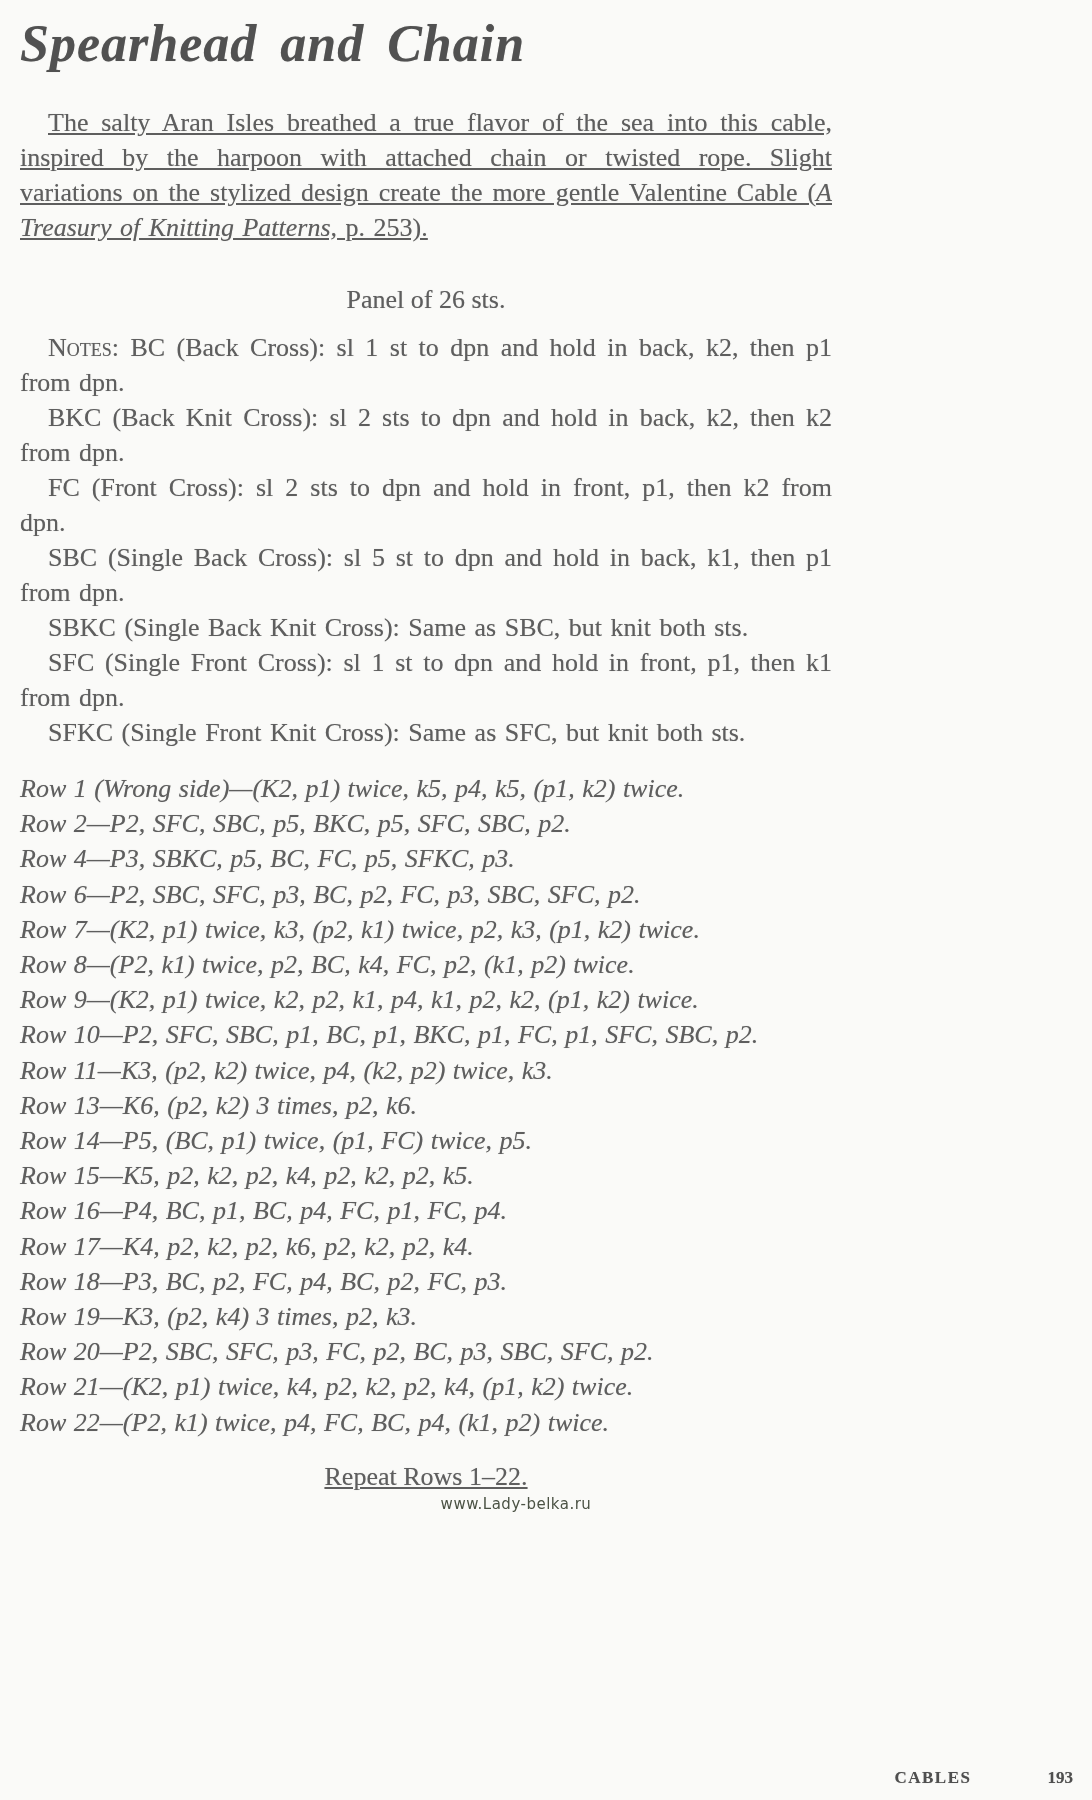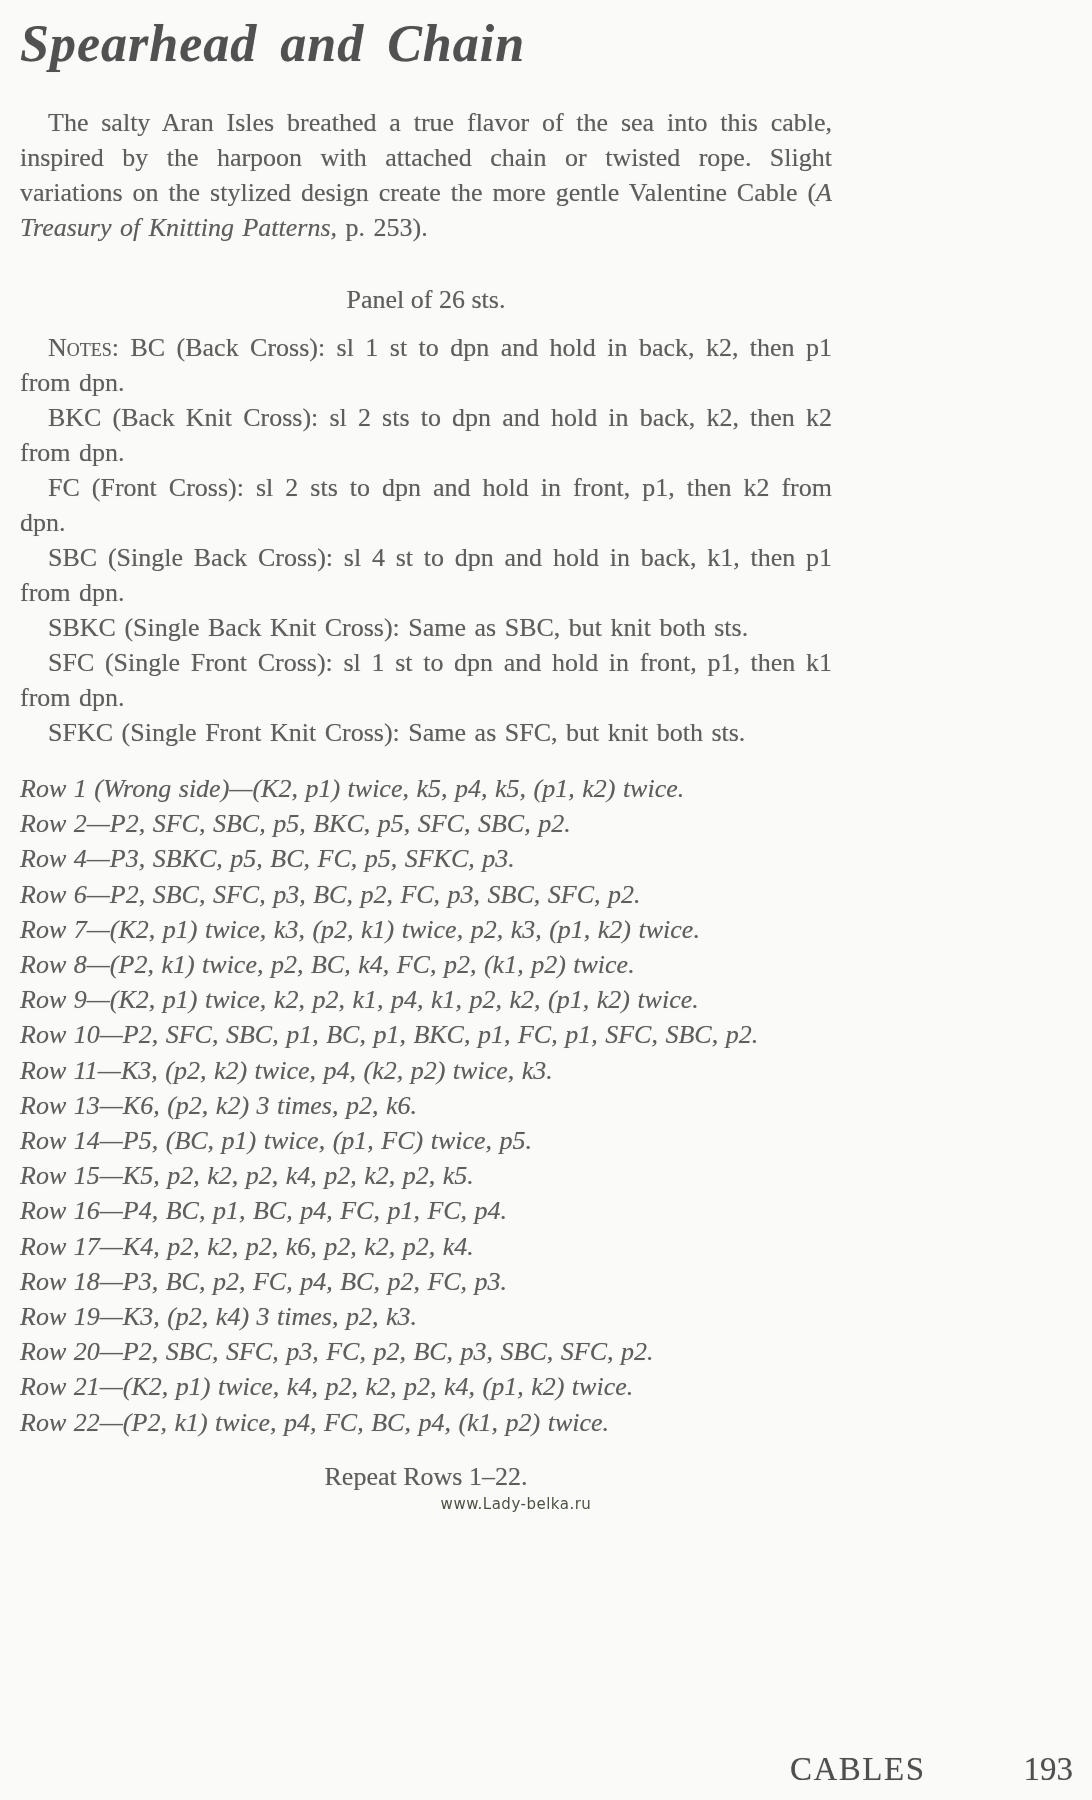--- a/index.html
+++ b/index.html
@@ -39,20 +39,21 @@
     letter-spacing: 1px;
     word-spacing: 9px;
   }
   .intro {
     margin: 31px 0 0 0;
     font-size: 26px;
     line-height: 35px;
     text-align: justify;
     text-indent: 28px;
     word-spacing: 2px;
+    text-decoration: underline;
   }
   .panel-line {
     margin: 37px 0 0 0;
     font-size: 26px;
     line-height: 35px;
     text-align: center;
   }
   .notes { margin-top: 13px; }
   .note {
     margin: 0;
@@ -74,63 +75,64 @@
     padding-left: 30px;
     text-indent: -30px;
     word-spacing: 1px;
     font-style: italic;
   }
   .repeat-line {
     margin: 19px 0 0 0;
     font-size: 26px;
     line-height: 35px;
     text-align: center;
+    text-decoration: underline;
   }
   .watermark-row {
     margin-top: 1px;
     text-align: center;
     transform: translateX(90px);
   }
   .watermark {
     font-family: "DejaVu Sans", sans-serif;
     font-size: 15px;
     letter-spacing: 0.5px;
     color: var(--watermark);
     text-shadow: none;
   }
   .footer {
     position: absolute;
     right: 19px;
     bottom: 12px;
     display: flex;
     align-items: baseline;
-    gap: 98px;
-    font-size: 33px;
-    font-weight: normal;
+    gap: 76px;
+    font-size: 17px;
+    font-weight: bold;
     color: var(--footer-text);
   }
   .footer-section { letter-spacing: 1.5px; }
 </style>
 </head>
 <body>
 
 <div class="page">
   <div class="content">
 
     <h1 class="title">Spearhead and Chain</h1>
 
     <p class="intro"><span>The salty Aran Isles breathed a true flavor of the sea into this cable, inspired by the harpoon with attached chain or twisted rope. Slight variations on the stylized design create the more gentle Valentine Cable (</span><em>A Treasury of Knitting Patterns,</em><span> p. 253).</span></p>
 
     <p class="panel-line">Panel of 26 sts.</p>
 
     <div class="notes">
       <p class="note"><span class="smallcaps">Notes:</span> <span>BC (Back Cross): sl 1 st to dpn and hold in back, k2, then p1 from dpn.</span></p>
       <p class="note">BKC (Back Knit Cross): sl 2 sts to dpn and hold in back, k2, then k2 from dpn.</p>
       <p class="note">FC (Front Cross): sl 2 sts to dpn and hold in front, p1, then k2 from dpn.</p>
-      <p class="note">SBC (Single Back Cross): sl 4 st to dpn and hold in back, k1, then p1 from dpn.</p>
+      <p class="note">SBC (Single Back Cross): sl 5 st to dpn and hold in back, k1, then p1 from dpn.</p>
       <p class="note">SBKC (Single Back Knit Cross): Same as SBC, but knit both sts.</p>
       <p class="note">SFC (Single Front Cross): sl 1 st to dpn and hold in front, p1, then k1 from dpn.</p>
       <p class="note">SFKC (Single Front Knit Cross): Same as SFC, but knit both sts.</p>
     </div>
 
     <div class="rows">
       <p class="row-line">Row 1 (Wrong side)—(K2, p1) twice, k5, p4, k5, (p1, k2) twice.</p>
       <p class="row-line">Row 2—P2, SFC, SBC, p5, BKC, p5, SFC, SBC, p2.</p>
       <p class="row-line">Row 4—P3, SBKC, p5, BC, FC, p5, SFKC, p3.</p>
       <p class="row-line">Row 6—P2, SBC, SFC, p3, BC, p2, FC, p3, SBC, SFC, p2.</p>

